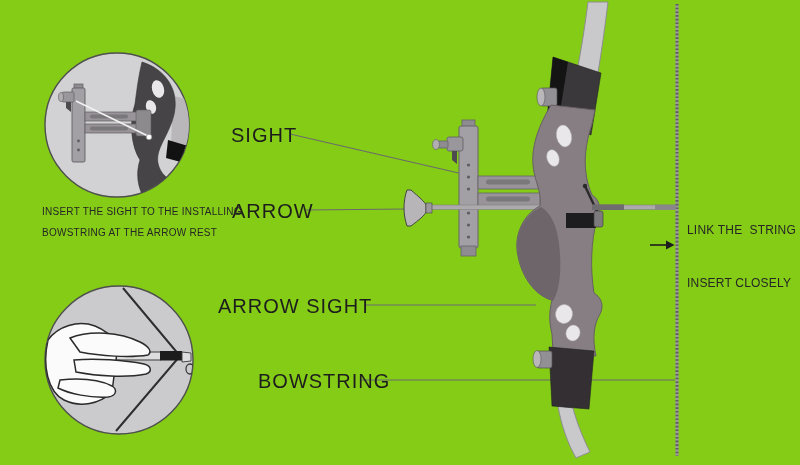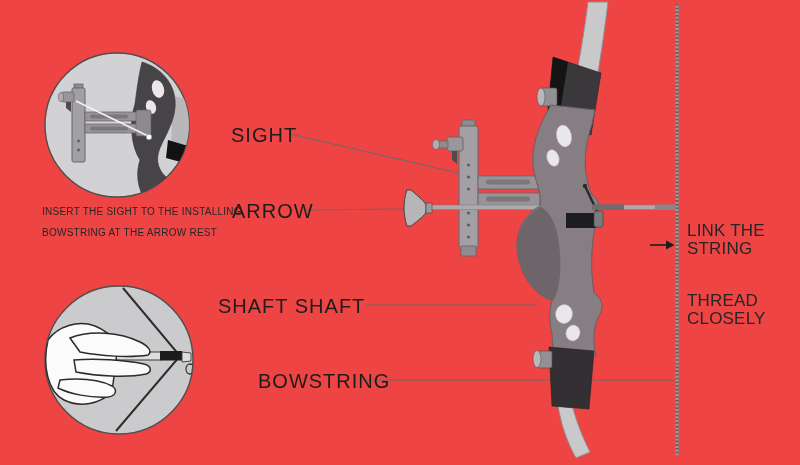--- a/index.html
+++ b/index.html
@@ -1,34 +1,34 @@
 <!DOCTYPE html>
 <html><head>
 <meta charset="utf-8">
 <style>
   html,body{margin:0;padding:0;background:#fff;}
   .canvas{
-    position:relative;width:800px;height:465px;background:#ef4444;overflow:hidden;
+    position:relative;width:800px;height:465px;background:#84cc16;overflow:hidden;
     font-family:"Liberation Sans","DejaVu Sans",sans-serif;
   }
   .art{position:absolute;left:0;top:0;width:800px;height:465px;}
   .callout-label{
     position:absolute;font-size:20px;letter-spacing:1px;color:#1d1d1d;
     white-space:nowrap;line-height:1;
   }
   .callout-sight{left:231px;top:125px;}
   .callout-arrow{left:232px;top:201px;}
   .callout-arrow-shaft{left:218px;top:296px;}
   .callout-bowstring{left:238px;top:371px;margin-left:20px;}
   .inset-caption{
     position:absolute;left:42px;top:201px;font-size:10px;letter-spacing:.25px;
     color:#262626;line-height:21px;white-space:nowrap;
   }
   .string-note{
-    position:absolute;left:687px;top:187px;font-size:17px;letter-spacing:.2px;
+    position:absolute;left:687px;top:187px;font-size:12px;letter-spacing:.2px;
     color:#262626;line-height:17.5px;white-space:pre-wrap;
   }
 </style>
 </head>
 <body>
 
 <div class="canvas">
 
   <svg class="art" viewBox="0 0 800 465">
 
@@ -183,25 +183,25 @@
     </g>
 
     <g>
       <rect x="592" y="204.4" width="32" height="5.6" fill="#6f6c6f"></rect>
       <rect x="655" y="204.6" width="21" height="5.2" fill="#8a878a"></rect>
     </g>
   </svg>
 
   <div class="callout-label callout-sight">SIGHT</div>
   <div class="callout-label callout-arrow">ARROW</div>
-  <div class="callout-label callout-arrow-shaft">SHAFT SHAFT</div>
+  <div class="callout-label callout-arrow-shaft">ARROW SIGHT</div>
   <div class="callout-label callout-bowstring">BOWSTRING</div>
 
   <div class="inset-caption">
     <div>INSERT THE SIGHT TO THE INSTALLING</div>
     <div>BOWSTRING AT THE ARROW REST</div>
   </div>
 
   <div class="string-note">
     <div>LINK THE  STRING</div>
-    <div>THREAD CLOSELY</div>
+    <div>INSERT CLOSELY</div>
   </div>
 </div>
 
 </body></html>

